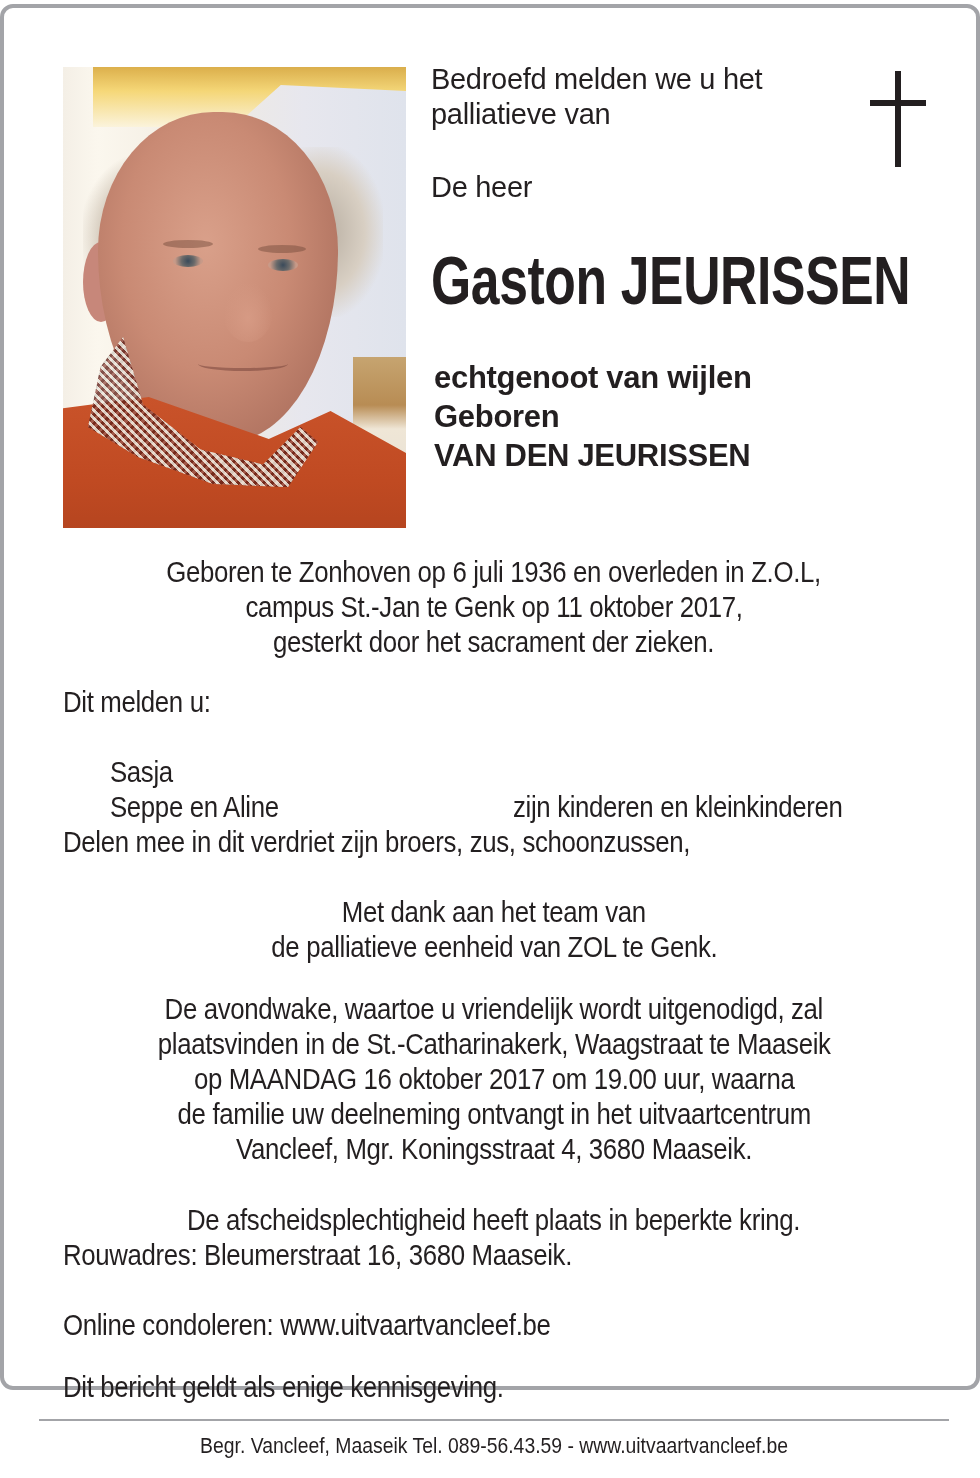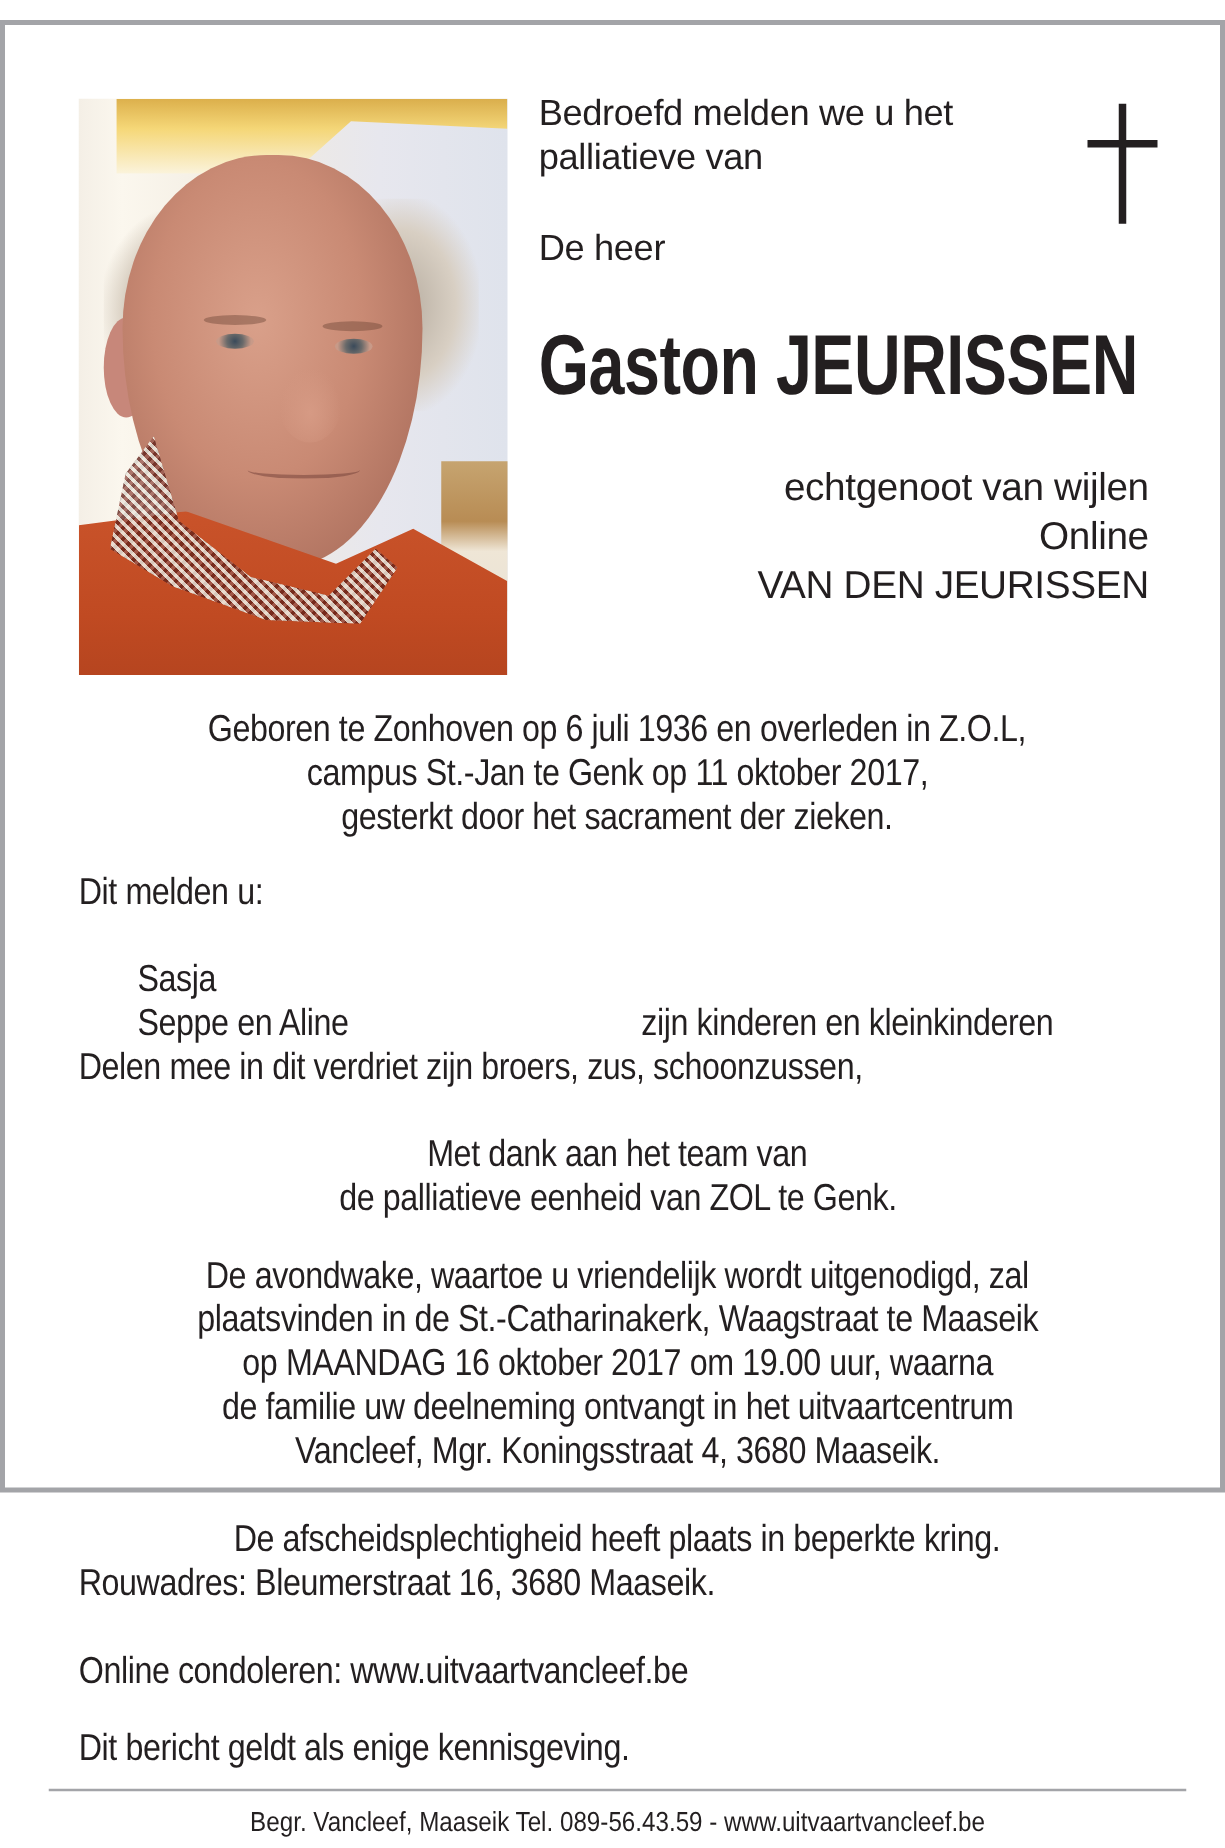--- a/index.html
+++ b/index.html
@@ -1,23 +1,24 @@
 <!DOCTYPE html>
 <html><head>
 <meta charset="utf-8">
 <style>
   * { margin: 0; padding: 0; box-sizing: border-box; }
   html, body { width: 980px; height: 1478px; background: #ffffff; }
   body { position: relative; overflow: hidden; font-family: "Liberation Sans", sans-serif; color: #231f20; }
 
   .frame {
-    position: absolute; left: 0; top: 16px; width: 980px; height: 1178px;
+    position: absolute; left: 0; top: 4px; width: 980px; height: 1386px;
     border-left: 4px solid #a3a4a8; border-top: 4px solid #a3a4a8;
     border-right: 4px solid #a3a4a8; border-bottom: 4px solid #a3a4a8;
     background: #fff;
+    border-radius: 13px;
   }
 
   
   .photo {
     position: absolute; left: 59px; top: 59px; width: 343px; height: 461px;
     overflow: hidden;
     background: linear-gradient(90deg, #f4efe6 0%, #fbf7ee 10%, #f1ebe0 40%, #e7e7ee 70%, #dfe3ec 100%);
   }
   .photo .wall-top {
     position: absolute; left: 30px; top: 0; width: 313px; height: 60px;
@@ -90,22 +91,22 @@
     position: absolute; left: 427px; top: 236px;
     font-size: 68px; line-height: 72px; font-weight: 700;
     transform-origin: left top; transform: scaleX(0.76);
     white-space: nowrap; letter-spacing: -0.5px;
   }
   .cross { position: absolute; left: 866px; top: 63px; width: 56px; height: 96px; }
   .cross .v { position: absolute; left: 25px; top: 0; width: 6px; height: 96px; background: #231f20; }
   .cross .h { position: absolute; left: 0; top: 29px; width: 56px; height: 6px; background: #231f20; }
 
   .spouse {
-    position: absolute; left: 430px; top: 350px; width: 485px; text-align: right;
-    font-size: 31px; line-height: 39px; font-weight: 400; color: #231f20;
+    position: absolute; left: 430px; top: 350px; width: 485px; text-align: left;
+    font-size: 31px; line-height: 39px; font-weight: 700; color: #231f20;
     letter-spacing: -0.3px;
   }
   .spouse span { display: block; }
 
   
   .line {
     position: absolute; white-space: nowrap;
     font-size: 30px; line-height: 35px; letter-spacing: -0.4px;
   }
   .line.c { left: 0; width: 980px; text-align: center; }
@@ -153,21 +154,21 @@
     <div class="v"></div>
     <div class="h"></div>
   </div>
 
   <div class="title">De heer</div>
 
   <div class="name">Gaston JEURISSEN</div>
 
   <div class="spouse">
     <span>echtgenoot van wijlen</span>
-    <span>Online</span>
+    <span>Geboren</span>
     <span>VAN DEN JEURISSEN</span>
   </div>
 
   <div class="line c" style="top:546px"><span>Geboren te Zonhoven op 6 juli 1936 en overleden in Z.O.L,</span></div>
   <div class="line c" style="top:581px"><span>campus St.-Jan te Genk op 11 oktober 2017,</span></div>
   <div class="line c" style="top:616px"><span>gesterkt door het sacrament der zieken.</span></div>
 
   <div class="line l" style="top:676px"><span>Dit melden u:</span></div>
   <div class="line l ind" style="top:746px"><span>Sasja</span></div>
   <div class="line l ind" style="top:781px"><span>Seppe en Aline</span></div>

